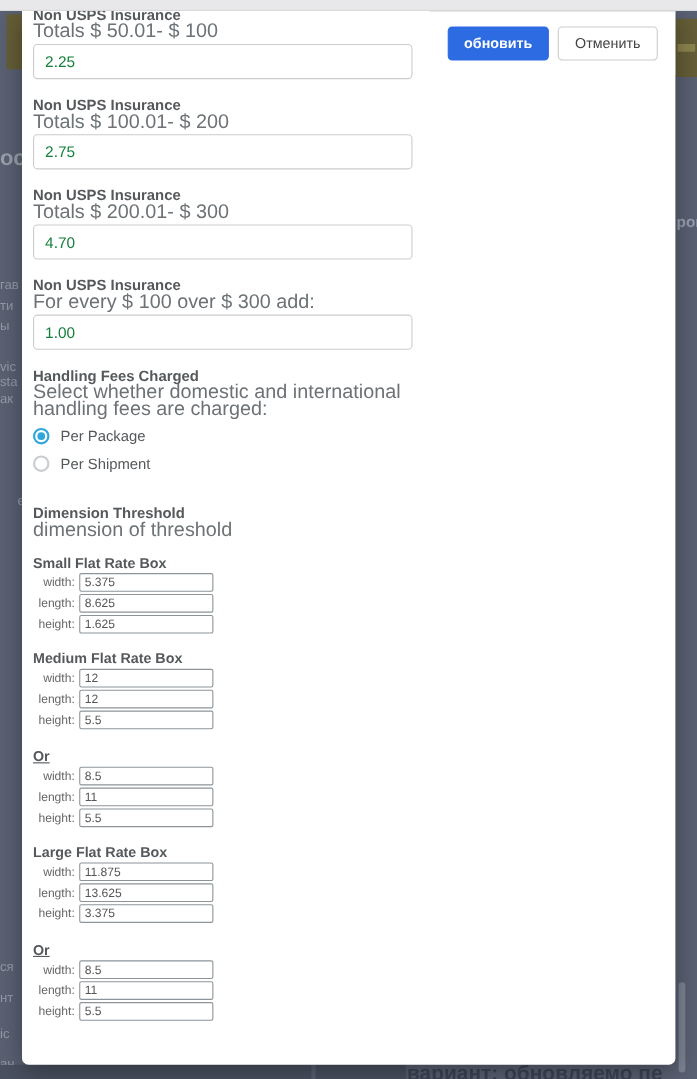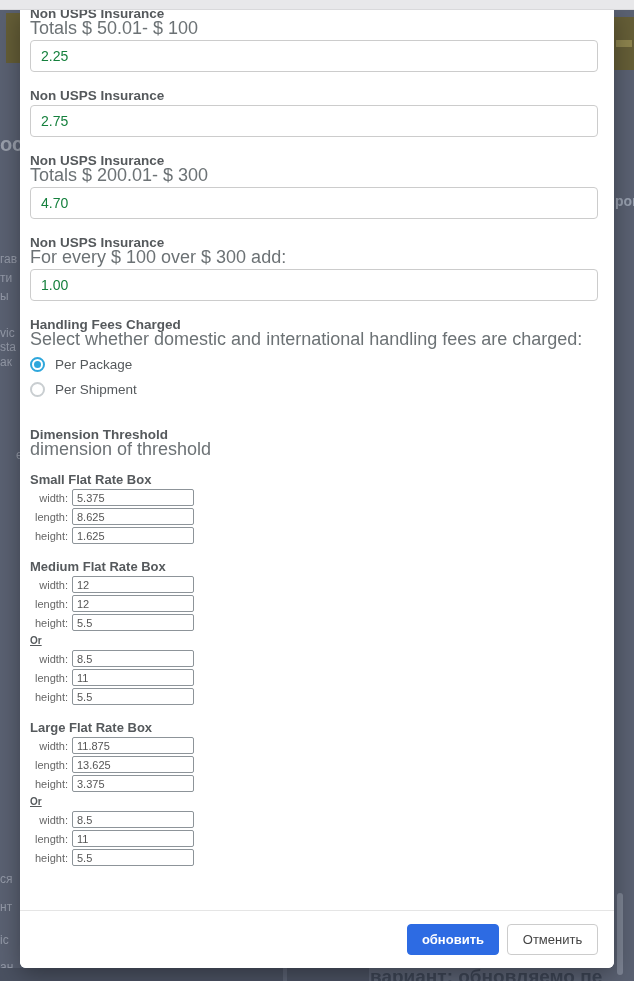--- a/index.html
+++ b/index.html
@@ -38,21 +38,21 @@
     position:absolute; left:0; top:0; width:634px; height:10px;
     background:#e8e8ea; z-index:30; border-bottom:1px solid #d9d9db;
   }
 
   
   .modal {
     position:absolute; left:20px; top:10px; width:594px; height:958px;
     background:#ffffff; z-index:10;
     border-radius:0 0 6px 6px;
     box-shadow:0 6px 24px rgba(0,0,0,0.35);
-    display:flex; flex-direction:column; overflow:hidden;
+    display:flex; flex-direction:row; overflow:hidden;
   }
   .modal-body { flex:1; padding:0 16px 0 10px; overflow:hidden; }
 
   .sec-title {
     font-size:13.5px; font-weight:bold; color:#55595c; line-height:15px;
   }
   .sec-title.clipped { margin-top:-4px; }
   .sec-sub { font-size:18px; color:#6c7275; line-height:15px; margin-bottom:2px; }
   .wide-input {
     width:100%; height:32px; margin-top:2px;
@@ -72,21 +72,21 @@
     display:flex; align-items:center; justify-content:center;
   }
   .radio-row.checked .radio-circle { border-color:#2fa7dc; }
   .radio-dot { width:7px; height:7px; border-radius:50%; background:transparent; }
   .radio-row.checked .radio-dot { background:#2fa7dc; }
   .radio-label { font-size:13.5px; color:#55595c; margin-left:10px; }
 
   
   .dim-header { margin-top:30px; }
   .group-name { font-size:13px; font-weight:bold; color:#55595c; line-height:15px; margin-top:15px; margin-bottom:2px; }
-  .or-label { font-size:10px; font-weight:bold; color:#55595c; line-height:15px; margin-top:2px; margin-bottom:2px;text-decoration:underline; }
+  .or-label { font-size:13px; font-weight:bold; color:#55595c; line-height:15px; margin-top:17px; margin-bottom:2px;text-decoration:underline; }
   .dim-row { display:flex; align-items:center; margin-bottom:2px; }
   .dim-label {
     width:42px; text-align:right; padding-right:4px;
     font-size:11px; color:#666;
   }
   .dim-input {
     width:122px; height:17px; border:1px solid #8d9499; border-radius:2px;
     font-family:"Liberation Sans", sans-serif;
     font-size:11px; color:#555; padding:0 4px; outline:none; background:#fff;
   }
@@ -141,20 +141,21 @@
   <div class="modal-body">
 
     <div class="ins-section">
       <div class="sec-title clipped">Non USPS Insurance</div>
       <div class="sec-sub">Totals $ 50.01- $ 100</div>
       <input class="wide-input" type="text" value="2.25" style="">
     </div>
 
     <div class="ins-section">
       <div class="sec-title">Non USPS Insurance</div>
+      <div class="sec-sub">Totals $ 100.01- $ 200</div>
       <input class="wide-input" type="text" value="2.75" style="">
     </div>
 
     <div class="ins-section">
       <div class="sec-title">Non USPS Insurance</div>
       <div class="sec-sub">Totals $ 200.01- $ 300</div>
       <input class="wide-input" type="text" value="4.70" style="">
     </div>
 
     <div class="ins-section">

